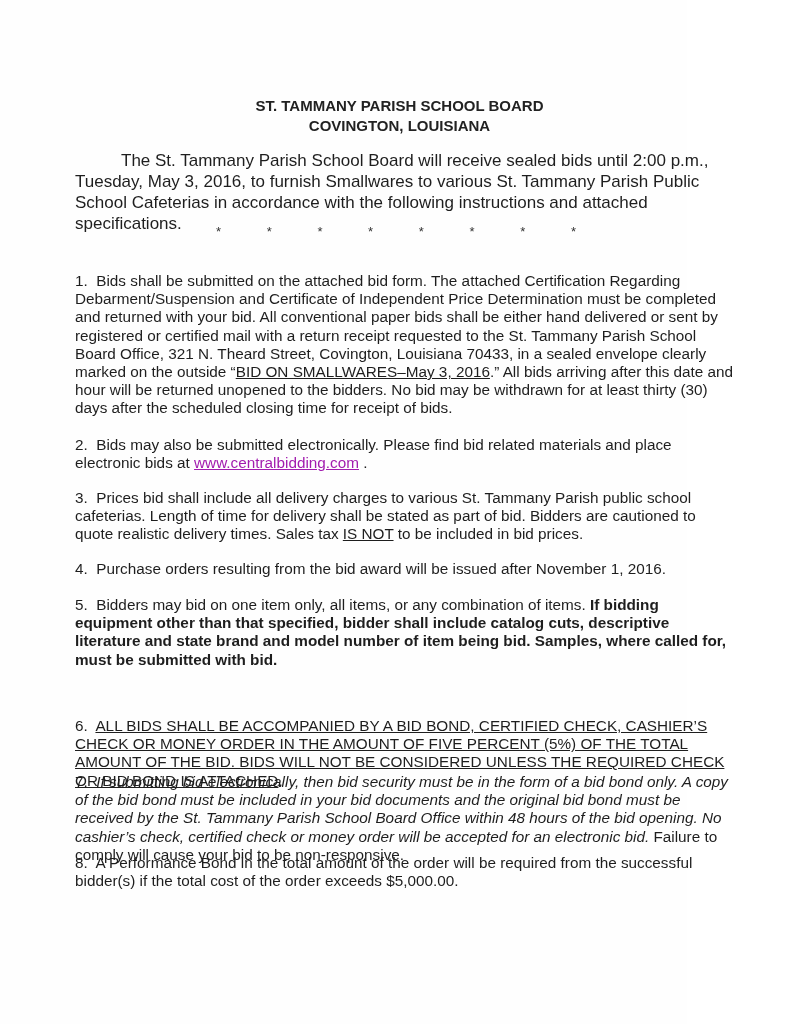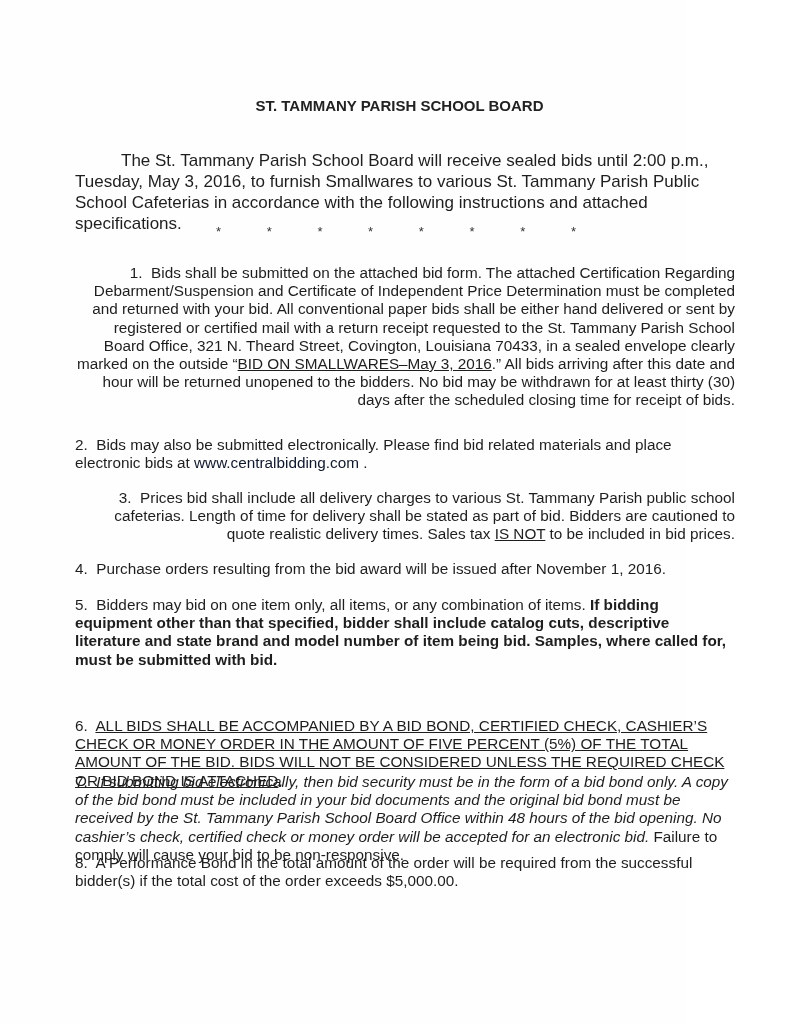--- a/index.html
+++ b/index.html
@@ -9,37 +9,38 @@
   }
   .page { position: absolute; left: 0; top: 0; width: 687px; height: 1024px; background: #fefefe; }
   .header { position: absolute; top: 96px; left: 0; width: 799px; text-align: center; font-weight: bold; font-size: 15px; line-height: 20px; color: #222; }
   .intro { position: absolute; top: 150px; left: 75px; width: 660px; font-size: 17px; line-height: 21px; }
   .intro .indent { display: inline-block; width: 46px; }
   .stars { position: absolute; top: 224px; left: 216px; width: 360px; display: flex; justify-content: space-between; font-size: 13px; color: #333; }
   .para { position: absolute; left: 75px; width: 660px; font-size: 15.3px; line-height: 18.2px; }
   .u { text-decoration: underline; }
   .b { font-weight: bold; }
   .bi { font-weight: normal; font-style: italic; }
-  #p1 { top: 264px; text-align: right; }
+  #p1 { top: 272px; }
   #p2 { top: 436px; }
-  #p3 { top: 489px; text-align: right; }
+  #p3 { top: 489px; }
   #p4 { top: 560px; }
   #p5 { top: 596px; }
   #p6 { top: 689px; margin-top: 28px; }
   #p7 { top: 773px; }
   #p8 { top: 854px; }
-  a.link { color: #0f172a; }
+  a.link { color: #a21caf; text-decoration: underline; }
 </style>
 </head>
 <body>
 
 <div class="page">
 
   <div class="header">
     <div>ST. TAMMANY PARISH SCHOOL BOARD</div>
+    <div>COVINGTON, LOUISIANA</div>
   </div>
 
   <div class="intro"><span class="indent"></span><span>The St. Tammany Parish School Board will receive sealed bids until 2:00 p.m., Tuesday, May 3, 2016, to furnish Smallwares to various St. Tammany Parish Public School Cafeterias in accordance with the following instructions and attached specifications.</span></div>
 
   <div class="stars">
     <span>*</span>
     <span>*</span>
     <span>*</span>
     <span>*</span>
     <span>*</span>

